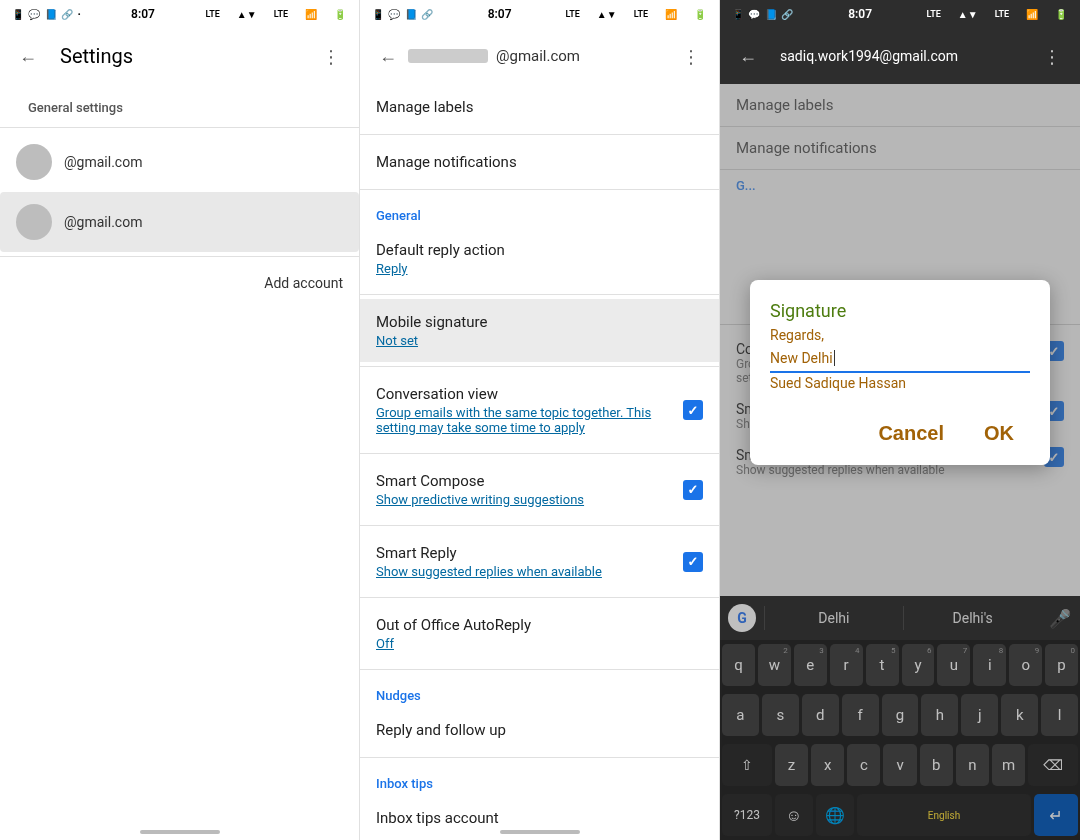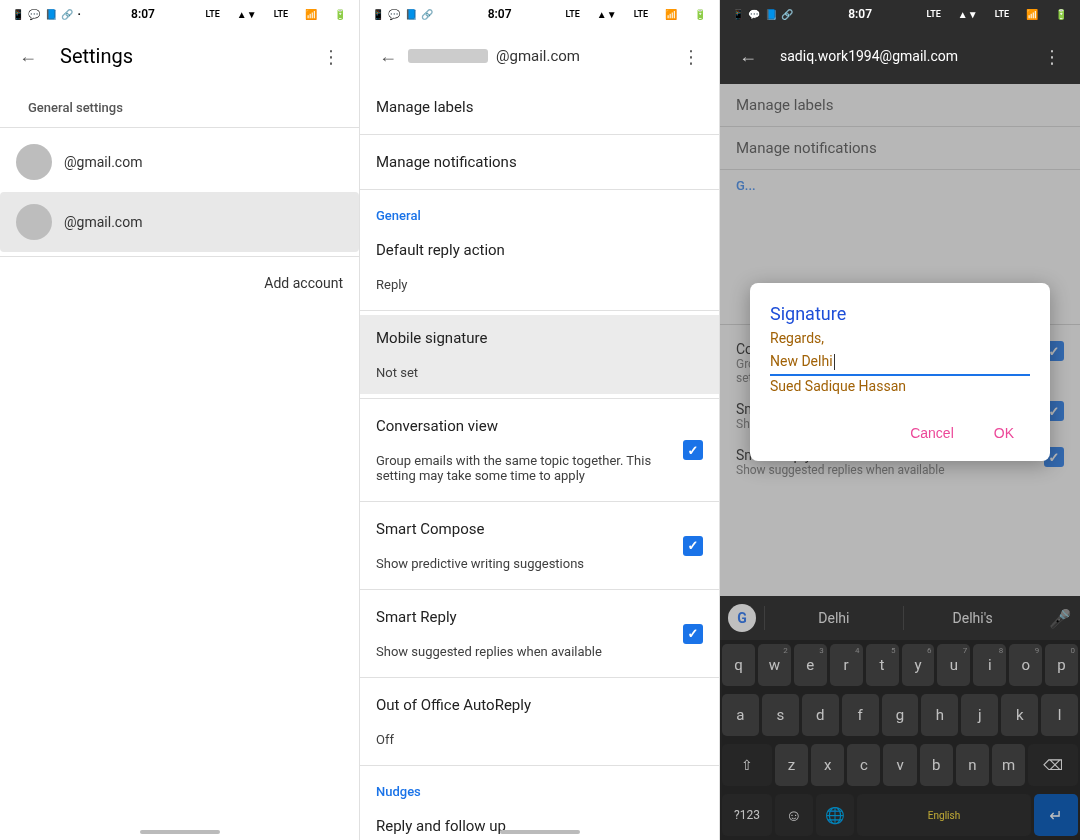--- a/index.html
+++ b/index.html
@@ -161,22 +161,23 @@
       justify-content: space-between;
     }
     .settings-item.highlighted { background: #ebebeb; }
     .settings-item-content { flex: 1; }
     .settings-item-title {
       font-size: 15px;
       color: #222;
     }
     .settings-item-subtitle {
       font-size: 13px;
-      color: #404040;
-      margin-top: 18px;
+      color: #0369a1;
+      margin-top: 2px;
+      text-decoration: underline;
     }
     .section-header {
       padding: 14px 16px 4px 16px;
       font-size: 13px;
       color: #1a73e8;
       font-weight: 500;
     }
     .divider {
       height: 1px;
       background: #e0e0e0;
@@ -225,44 +226,44 @@
     }
     .dialog {
       background: #fff;
       border-radius: 8px;
       width: 300px;
       padding: 20px 20px 0 20px;
       box-shadow: 0 4px 20px rgba(0,0,0,0.3);
     }
     .dialog-title {
       font-size: 18px;
-      color: #1d4ed8;
+      color: #4d7c0f;
       margin-bottom: 4px;
     }
     .dialog-body {
       font-size: 14px;
       color: #a16207;
       line-height: 1.5;
       padding-bottom: 8px;
     }
     .dialog-actions {
       display: flex;
       justify-content: flex-end;
       padding: 12px 0;
       gap: 8px;
     }
     .dialog-btn {
       padding: 8px 16px;
-      font-size: 14px;
-      font-weight: 400;
+      font-size: 20px;
+      font-weight: 700;
       border: none;
       background: transparent;
       cursor: pointer;
       border-radius: 4px;
-      color: #ec4899;
+      color: #a16207;
     }
 
     
     .keyboard {
       position: absolute;
       bottom: 0;
       left: 0;
       right: 0;
       background: #2d2d2d;
       z-index: 5;

